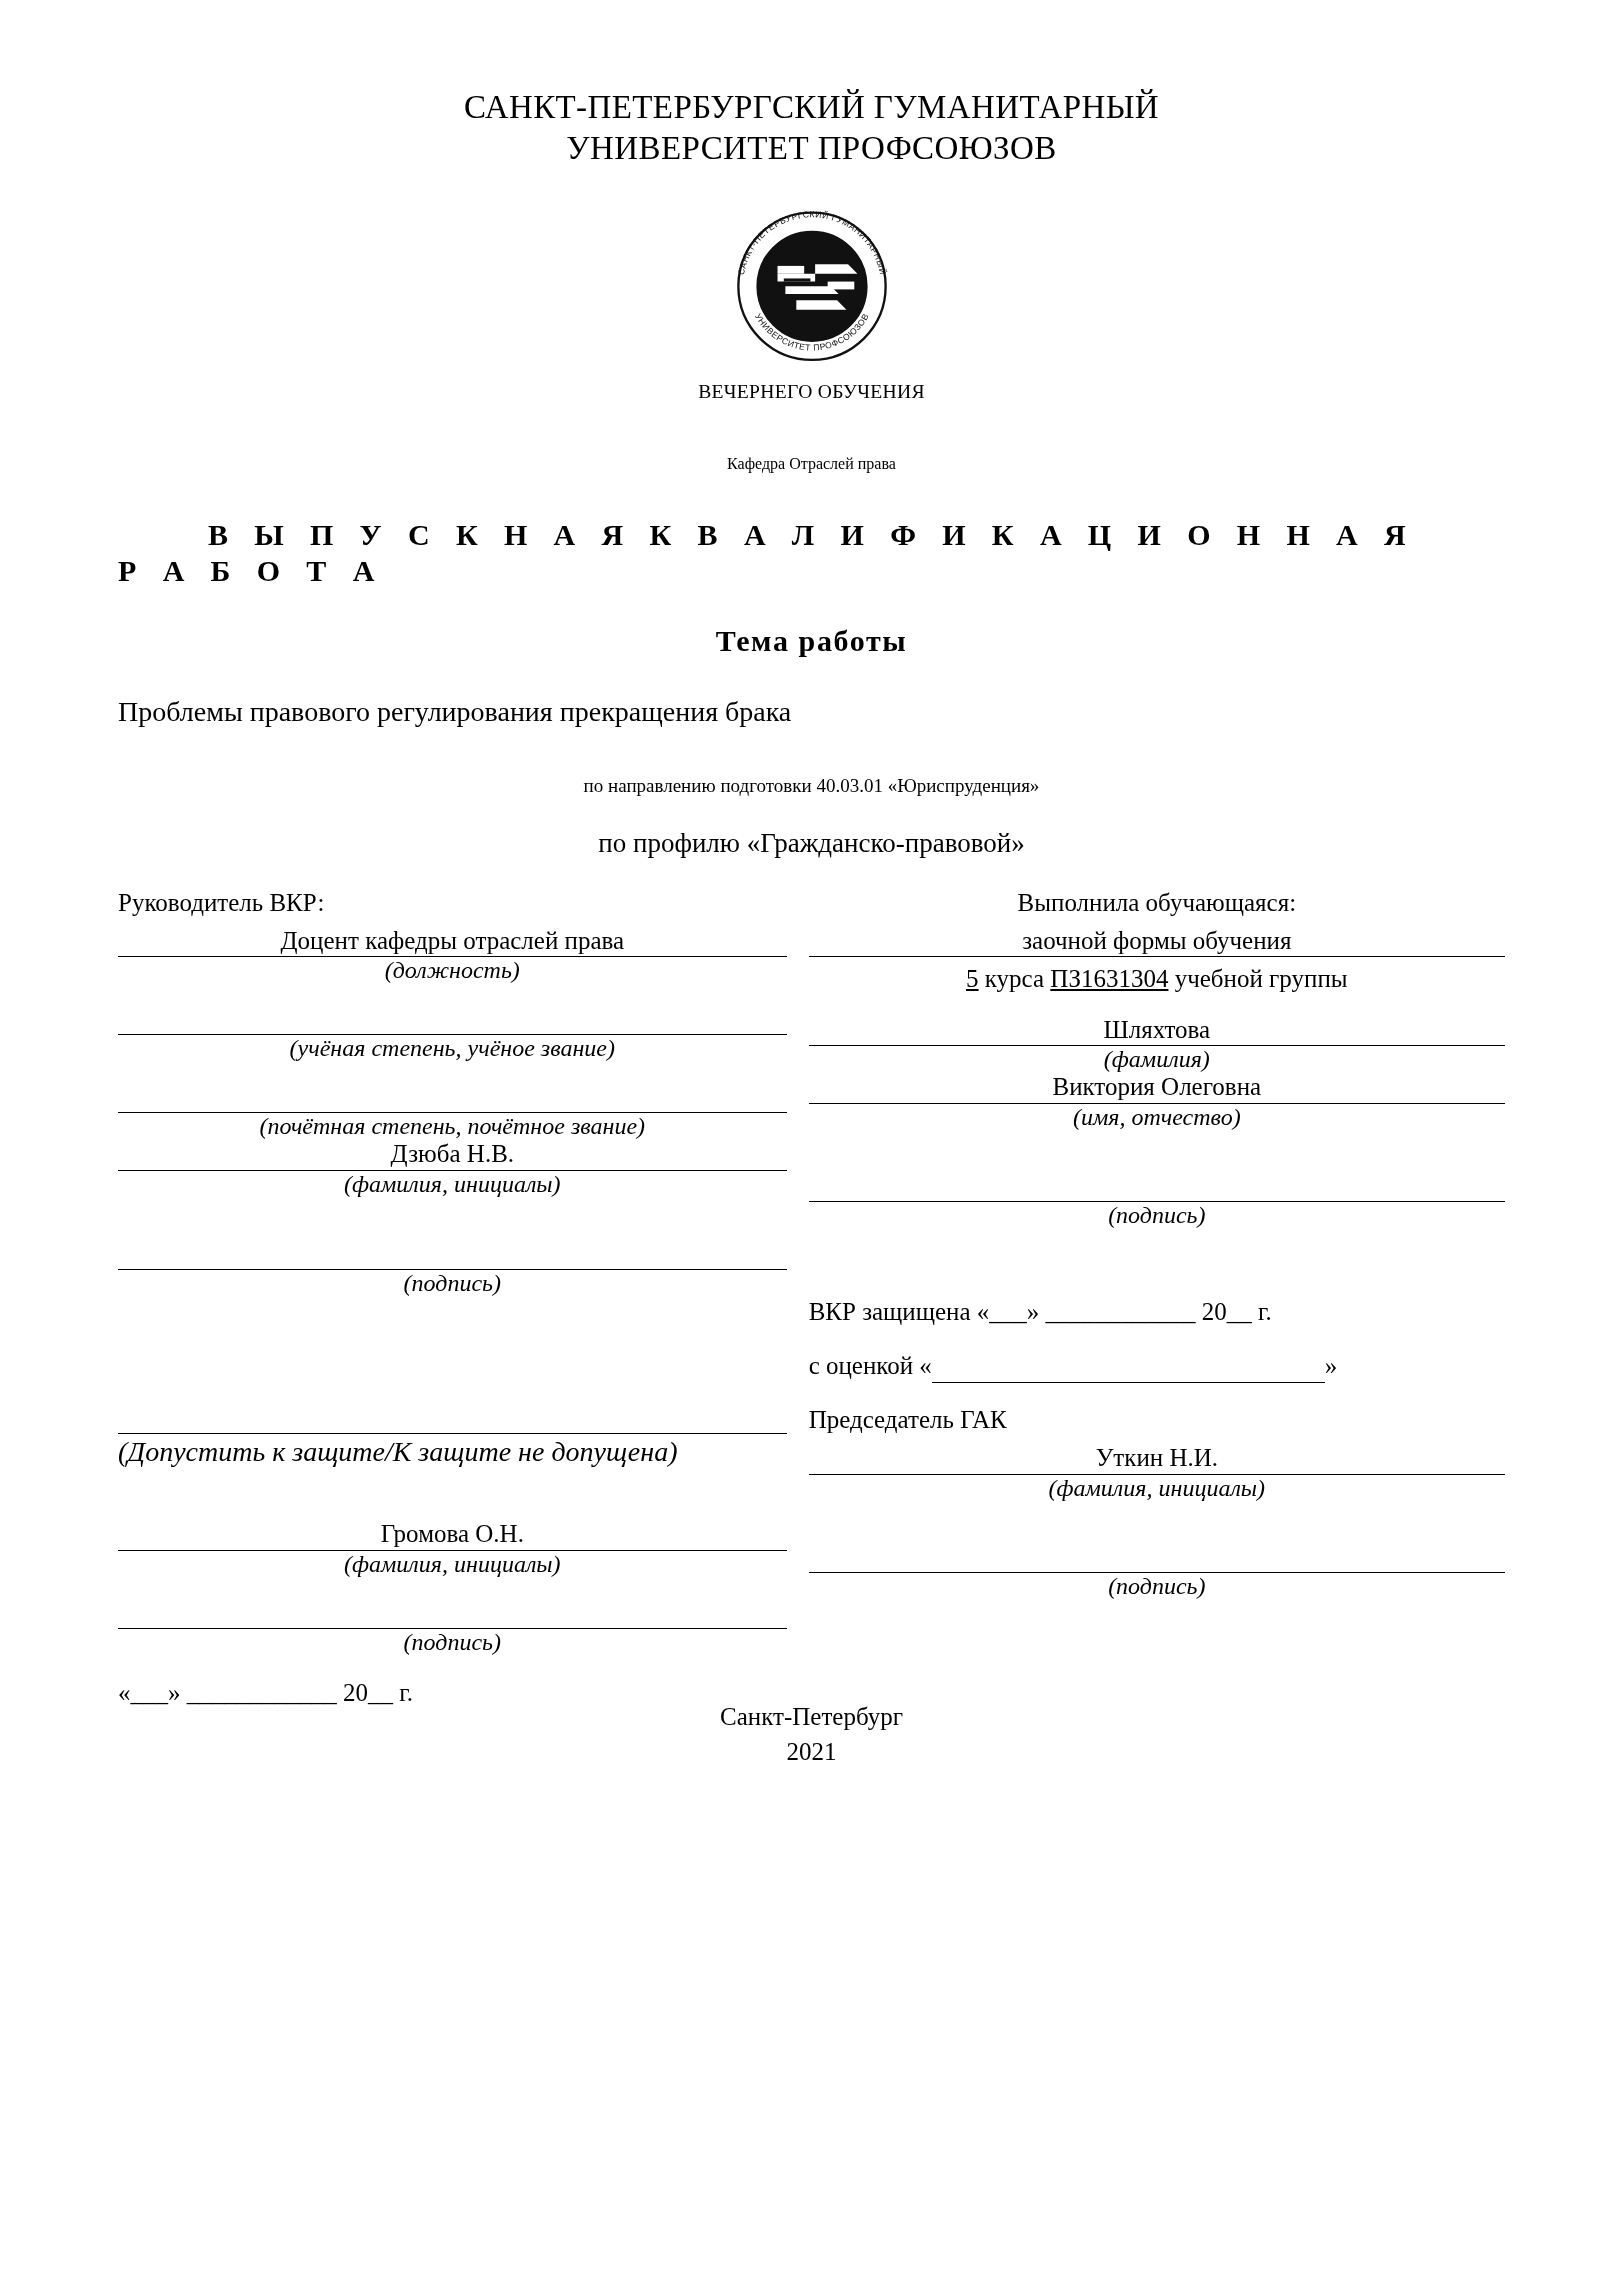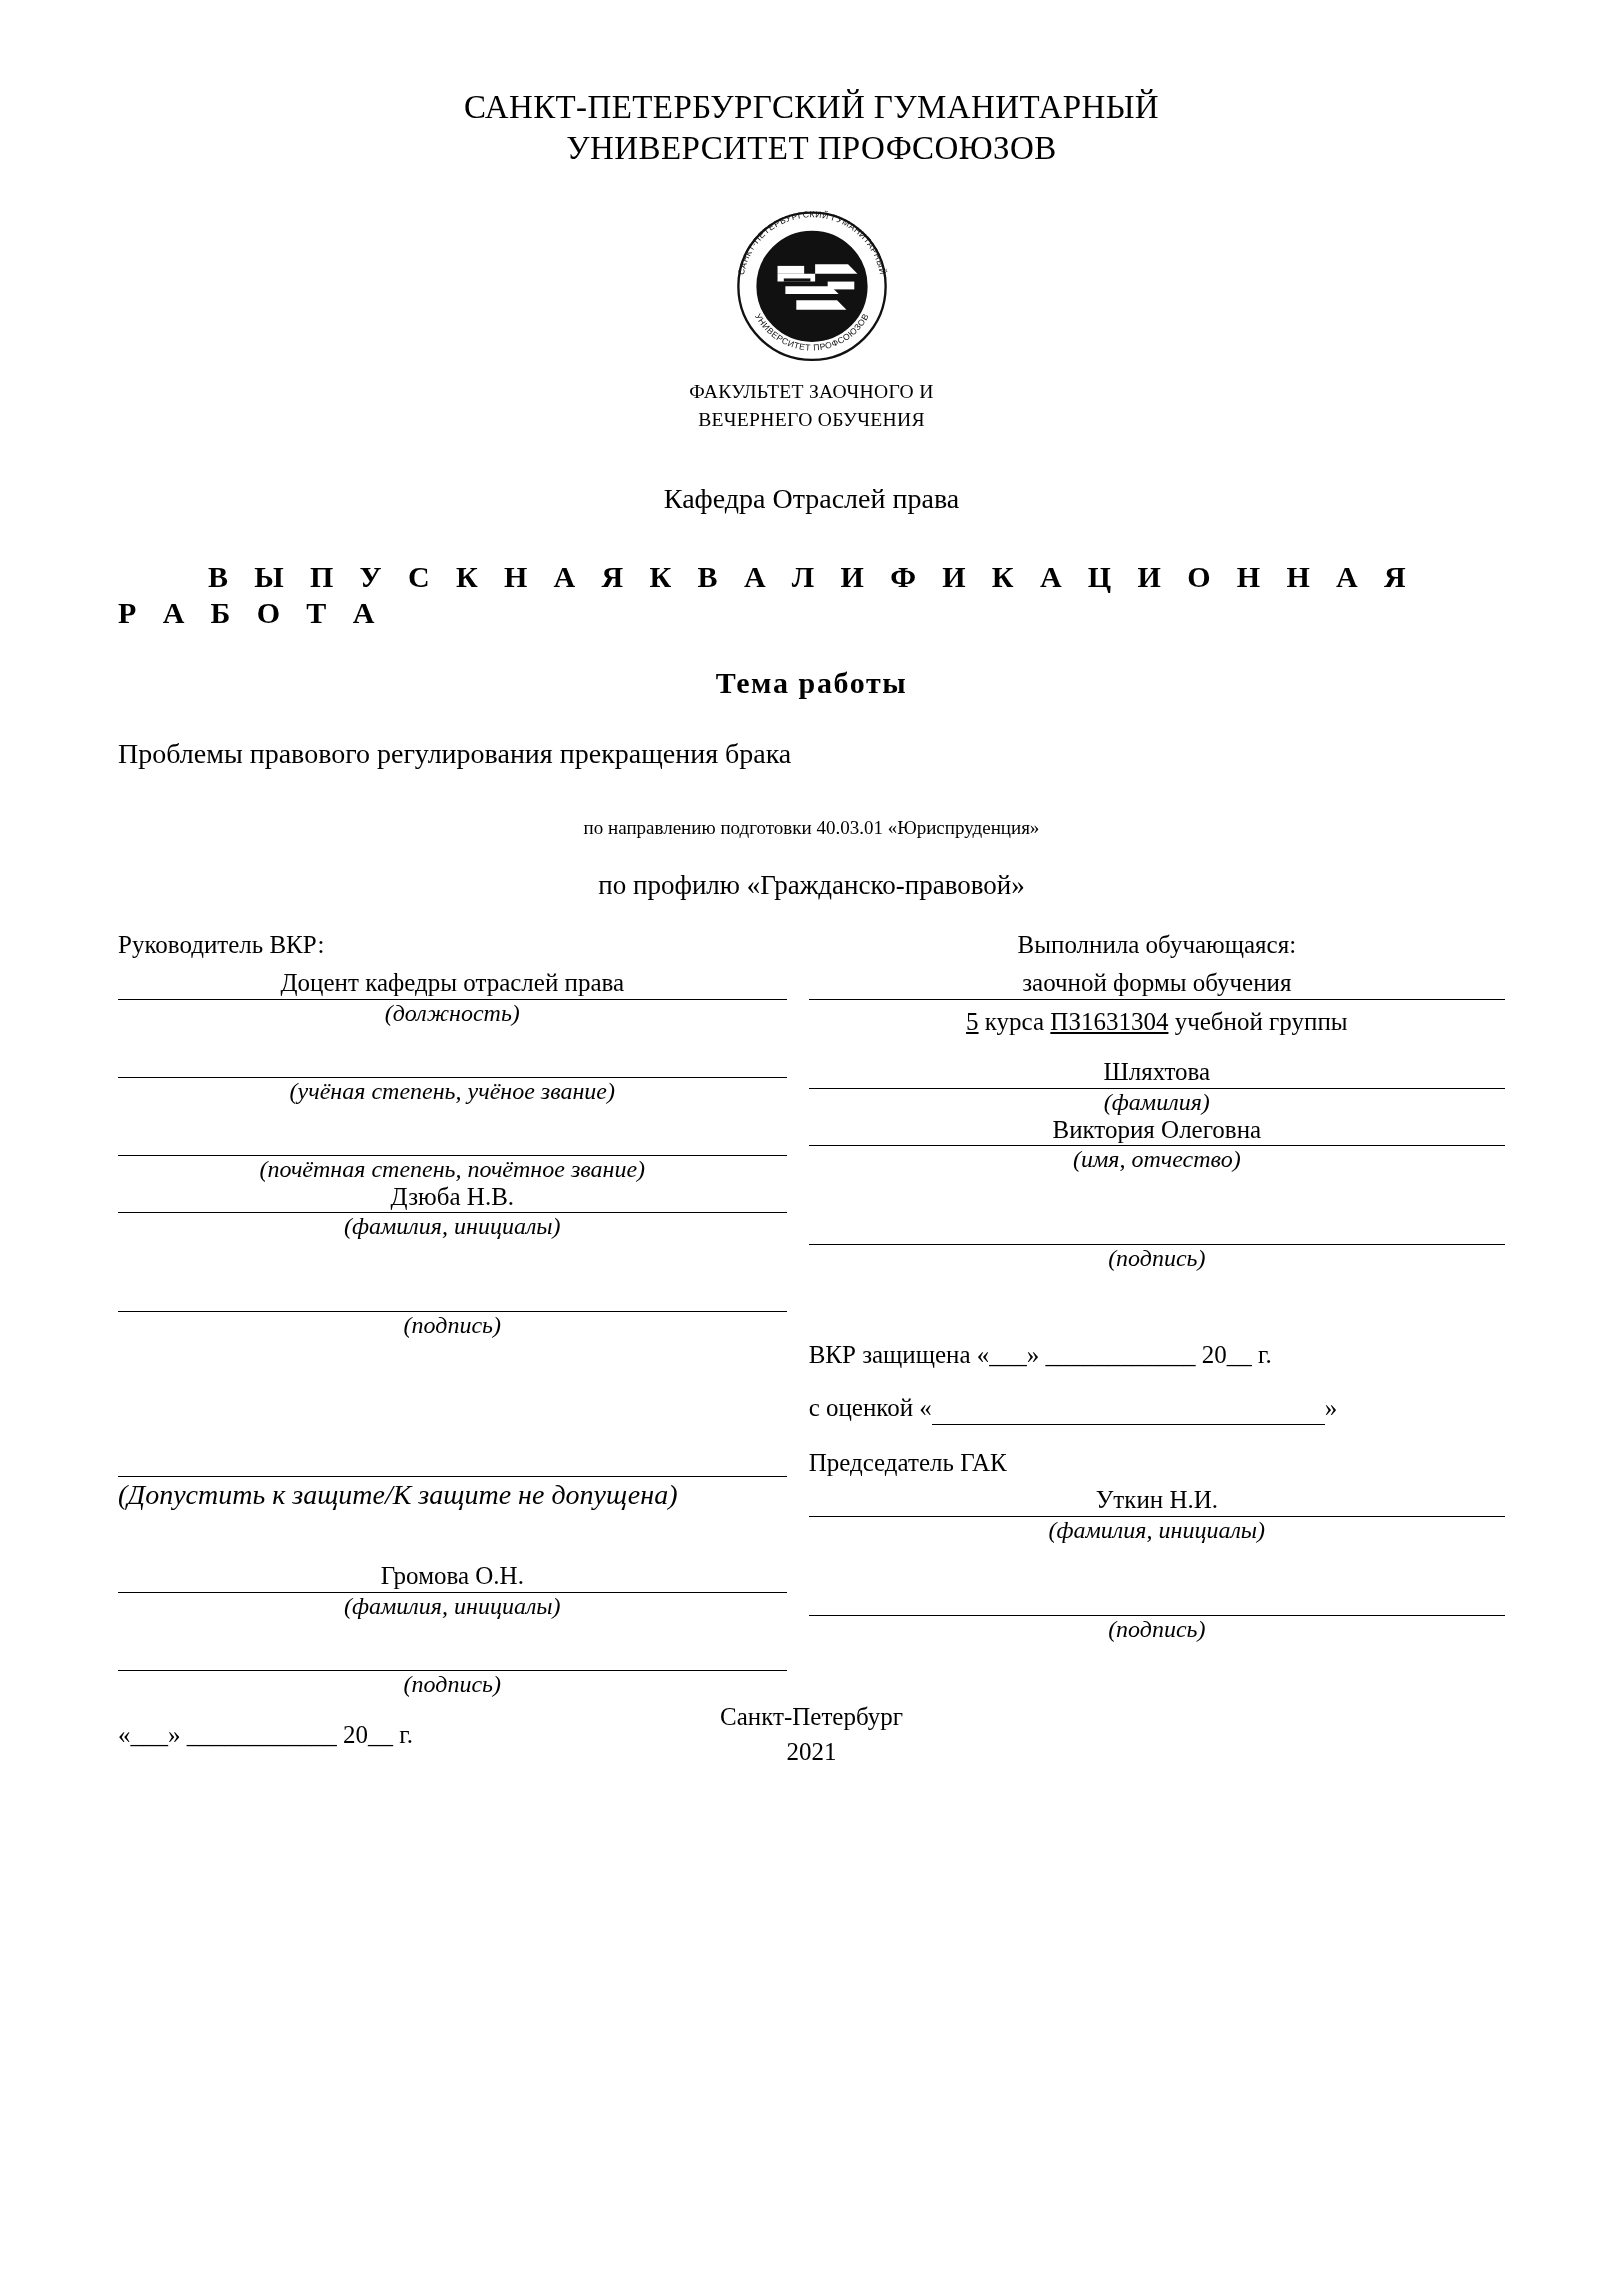--- a/index.html
+++ b/index.html
@@ -44,21 +44,21 @@
   }
   .faculty {
     text-align: center;
     font-size: 19.6px;
     line-height: 1.45;
     margin-top: 3.1px;
     letter-spacing: 0.3px;
   }
   .kafedra {
     text-align: center;
-    font-size: 28px;
+    font-size: 16px;
     margin-top: 49px;
   }
   .vkr-line {
     text-align: center;
     font-weight: bold;
     font-size: 30px;
     letter-spacing: 9.4px;
     margin-top: 44px;
     line-height: 1.2;
   }
@@ -179,21 +179,20 @@
           <textPath href="#arcTop" startOffset="50%" text-anchor="middle">САНКТ-ПЕТЕРБУРГСКИЙ ГУМАНИТАРНЫЙ</textPath>
         </text>
         <text font-family="'Liberation Sans', sans-serif" font-size="11" fill="#111" letter-spacing="0.6">
           <textPath href="#arcBot" startOffset="50%" text-anchor="middle">УНИВЕРСИТЕТ ПРОФСОЮЗОВ</textPath>
         </text>
       </svg>
     </div>
   </div>
 
   <div class="faculty">
-    <div>ФАКУЛЬТЕТ ЗАОЧНОГО И</div>
     <div>ВЕЧЕРНЕГО ОБУЧЕНИЯ</div>
   </div>
 
   <div class="kafedra">Кафедра Отраслей права</div>
 
   <div class="vkr-line">В Ы П У С К Н А Я   К В А Л И Ф И К А Ц И О Н Н А Я</div>
   <div class="vkr-line2">Р А Б О Т А</div>
 
   <div class="tema-label">Тема работы</div>
   <div class="tema-text">Проблемы правового регулирования прекращения брака</div>

